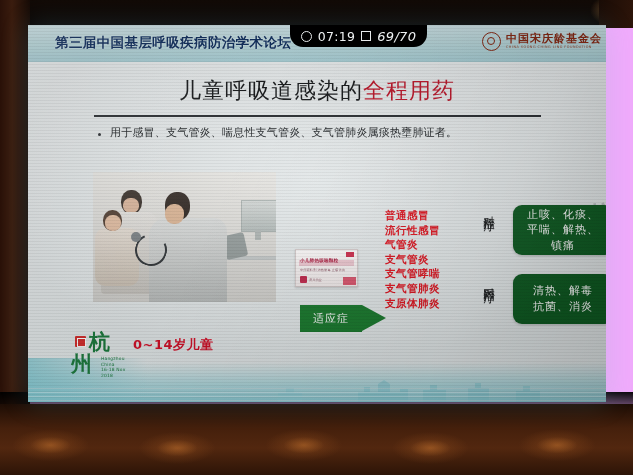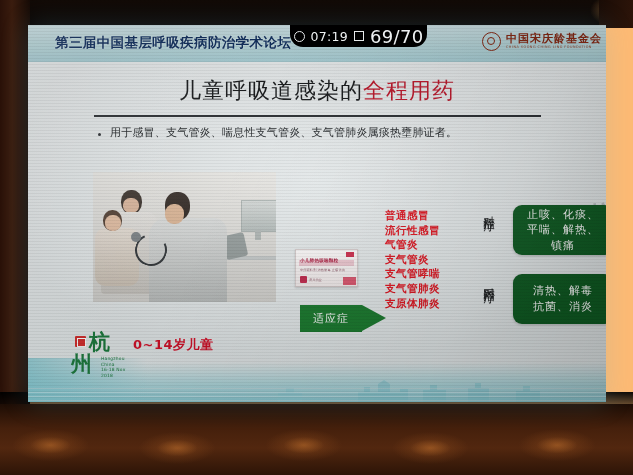--- a/index.html
+++ b/index.html
@@ -2,21 +2,21 @@
 <html><head>
 <meta charset="utf-8">
 <style>
   html,body{margin:0;padding:0;background:#000;}
   body{
     width:633px;height:475px;overflow:hidden;position:relative;
     font-family:"DejaVu Sans","Liberation Sans",sans-serif;
   }
 
   
-  #room{position:absolute;inset:0;background:#fdba74;}
+  #room{position:absolute;inset:0;background:#f0abfc;}
   #wall-left{position:absolute;left:0;top:0;width:30px;height:410px;
     background:linear-gradient(90deg,#2a1108 0%,#3a1c0e 40%,#170b06 100%);}
   #wall-right{position:absolute;right:0;top:0;width:34px;height:28px;
     background:linear-gradient(270deg,#2c1409 0%,#1a0c06 100%);}
   #ceiling{position:absolute;left:0;top:0;width:633px;height:26px;
     background:linear-gradient(180deg,#120a06 0%,#080403 100%);}
   #ceiling-glow{position:absolute;left:590px;top:0;width:43px;height:26px;
     background:radial-gradient(ellipse at 50% 40%,rgba(190,130,70,.55),rgba(0,0,0,0) 70%);}
   #carpet{position:absolute;left:0;top:404px;width:633px;height:71px;
     background:
@@ -57,21 +57,21 @@
   #sponsor-cn{font-size:11px;font-weight:700;color:#8b2b16;letter-spacing:1px;white-space:nowrap;}
   #sponsor-en{font-size:3.4px;color:#9b4a32;letter-spacing:.5px;white-space:nowrap;margin-top:2px;}
 
   
   #hud{position:absolute;left:262px;top:0px;width:137px;height:22px;
     background:#000;border-bottom-left-radius:13px;border-bottom-right-radius:13px;
     display:flex;align-items:center;justify-content:center;gap:6px;z-index:40;}
   #hud-clock-icon{width:9px;height:9px;border:1.3px solid #e6e9ea;border-radius:50%;flex:none;}
   #hud-time{font-size:12.5px;color:#eef1f2;font-family:"DejaVu Sans",sans-serif;letter-spacing:.3px;}
   #hud-slide-icon{width:8px;height:8px;border:1.3px solid #e6e9ea;flex:none;}
-  #hud-count{font-size:18px;color:#eef1f2;letter-spacing:.3px;}
+  #hud-count{font-size:13px;color:#eef1f2;letter-spacing:.3px;font-style:italic;}
 
   
   #slide{position:absolute;left:0;top:37px;width:578px;height:340px;
     background:linear-gradient(180deg,#e9edee 0%,#e4e9ea 60%,#dfe5e6 100%);}
 
   #slide-title{position:absolute;left:0;top:14px;width:578px;text-align:center;
     font-size:22px;font-weight:400;letter-spacing:1px;white-space:nowrap;}
   #slide-title .k{color:#16181a;}
   #slide-title .r{color:#c0162a;}
 

